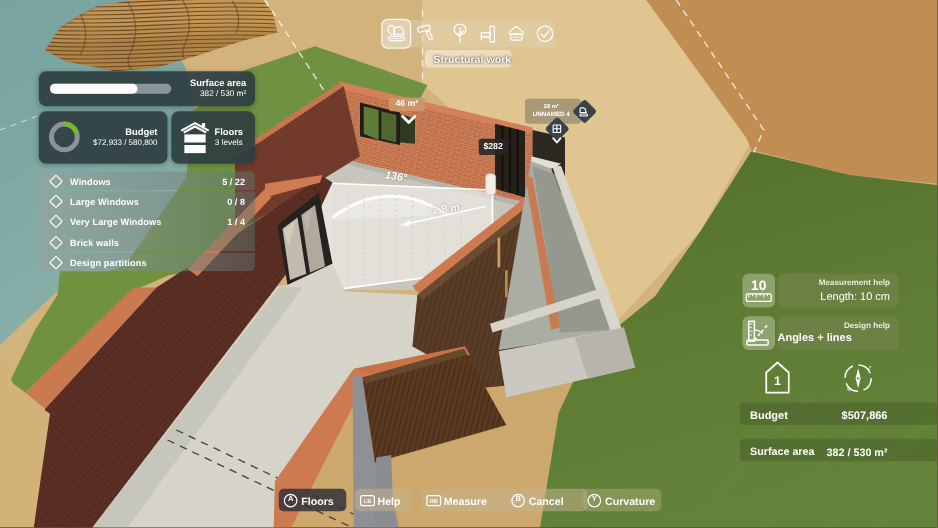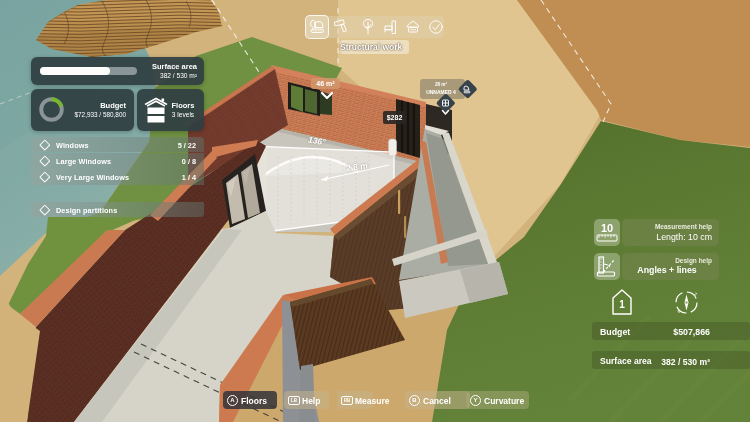--- a/index.html
+++ b/index.html
@@ -245,21 +245,21 @@
         </g>
 
 <g>
           <circle cx="130" cy="11" r="6.2"></circle>
           <path d="M127,11.2 l2.2,2.6 l4,-5.2"></path>
         </g>
 </g>
 </svg>
 
 <div class="abs" style="left:340px;top:40px;width:69px;height:13.5px;border-radius:3px;background:rgba(245,238,224,.6)"></div>
-<div class="abs" style="left:340px;top:42px;width:69px;text-align:left;font-size:8.5px;font-weight:bold;color:#fff;text-shadow:0 0 2px rgba(100,84,60,1),0 0 1px rgba(100,84,60,1)">Structural work</div>
+<div class="abs" style="left:340px;top:42px;width:69px;text-align:right;font-size:8.5px;font-weight:bold;color:#fff;text-shadow:0 0 2px rgba(100,84,60,1),0 0 1px rgba(100,84,60,1)">Structural work</div>
 
 <div class="abs" style="left:311px;top:78px;width:29px;height:11px;border-radius:2.5px;background:rgba(209,152,108,.85)"></div>
 <div class="abs" style="left:311px;top:79.5px;width:29px;text-align:center;font-size:7px;font-weight:bold;color:#fff">46 m²</div>
 <svg class="abs" style="left:320px;top:91px" width="14" height="10" viewBox="0 0 14 10">
       <path d="M2,2 L7,7 L12,2" stroke="#fff" stroke-width="2.2" fill="none" stroke-linecap="round" stroke-linejoin="round"></path>
     </svg>
 
 <div class="abs" style="left:383px;top:111px;width:23px;height:13px;border-radius:2px;background:rgba(42,38,35,.9)"></div>
 <div class="abs" style="left:383px;top:114px;width:23px;text-align:center;font-size:7px;font-weight:bold;color:#fff">$282</div>
 
@@ -335,20 +335,25 @@
       <div class="rval">0 / 8</div>
     </div>
 
 <div class="row" style="top:169.1px">
       <div class="rowbg"></div>
       <div class="dia"></div>
       <div class="rlab">Very Large Windows</div>
       <div class="rval">1 / 4</div>
     </div>
 
+<div class="row" style="top:185.4px">
+      <div class="rowbg"></div>
+      <div class="dia"></div>
+      <div class="rlab">Brick walls</div>
+    </div>
 
 <div class="row" style="top:201.7px;border-radius:0 0 4px 4px;overflow:hidden">
       <div class="rowbg"></div>
       <div class="dia"></div>
       <div class="rlab">Design partitions</div>
     </div>
 
 <div class="rc" style="left:594px;top:219px;width:26px;height:27px;background:rgba(243,246,233,.32)"></div>
 <svg class="abs" style="left:594px;top:219px" width="26" height="27" viewBox="0 0 26 27">
 <text x="13" y="13" font-size="11" font-weight="bold" fill="#fff" text-anchor="middle" font-family="Liberation Sans">10</text>
@@ -364,21 +369,21 @@
 <g stroke="#fff" fill="none" stroke-width="1.2">
 <rect x="5" y="4" width="4.5" height="16"></rect>
 <path d="M6,6 h2 M6,9 h1.5 M6,12 h2 M6,15 h1.5" stroke-width="0.7"></path>
 <rect x="3.5" y="19" width="17" height="4" rx="1"></rect>
 <path d="M9.5,19 L20,7" stroke-dasharray="2.5 1.8"></path>
 <path d="M9.5,11 Q14,11 16,14" stroke-width="1"></path>
 </g>
 </svg>
 <div class="rc" style="left:622px;top:252.5px;width:97px;height:27px;background:rgba(116,131,78,.6)"></div>
 <div class="abs" style="left:622px;top:256.5px;width:90px;text-align:right;font-size:6.5px;font-weight:bold;color:#e9eddc">Design help</div>
-<div class="abs" style="left:622px;top:265px;width:90px;text-align:center;font-size:8.8px;font-weight:bold;color:#fff">Angles + lines</div>
+<div class="abs" style="left:622px;top:265px;width:90px;text-align:left;font-size:8.8px;font-weight:bold;color:#fff">Angles + lines</div>
 
 <svg class="abs" style="left:610px;top:287px" width="24" height="30" viewBox="0 0 24 30">
 <path d="M3,11 L12,3 L21,11 L21,27 L3,27 Z" stroke="#fff" stroke-width="1.4" fill="none" stroke-linejoin="round"></path>
 <text x="12" y="21" font-size="10" font-weight="bold" fill="#fff" text-anchor="middle" font-family="Liberation Sans">1</text>
 </svg>
 
 <svg class="abs" style="left:674px;top:290px" width="25" height="25" viewBox="0 0 25 25">
 <circle cx="12.5" cy="12.5" r="10.5" stroke="#fff" stroke-width="1.2" fill="none" stroke-dasharray="12 4.5"></circle>
 <path d="M12.5,4.5 L14.5,12.5 L12.5,20.5 L10.5,12.5 Z" fill="#fff"></path>
 <circle cx="12.5" cy="12.5" r="1.2" fill="#9aa86b"></circle>
@@ -397,21 +402,21 @@
 <div class="btn" style="left:223px;width:54px;background:rgba(52,52,58,.85)">
       <div class="cir">A</div>
       <div class="t">Floors</div>
     </div>
 
 <div class="btn" style="left:284px;width:45px;background:rgba(196,176,140,.55)">
       <div class="lb">LB</div>
       <div class="t">Help</div>
     </div>
 
-<div class="btn" style="left:337px;width:36px;background:rgba(196,176,140,.55)">
+<div class="btn" style="left:337px;width:73px;background:rgba(196,176,140,.55)">
       <div class="lb">RB</div>
       <div class="t">Measure</div>
     </div>
 
 <div class="btn" style="left:405px;width:65px;background:rgba(196,176,140,.55)">
       <div class="cir">B</div>
       <div class="t">Cancel</div>
     </div>
 
 <div class="btn" style="left:466px;width:63px;background:rgba(170,170,120,.5)">

